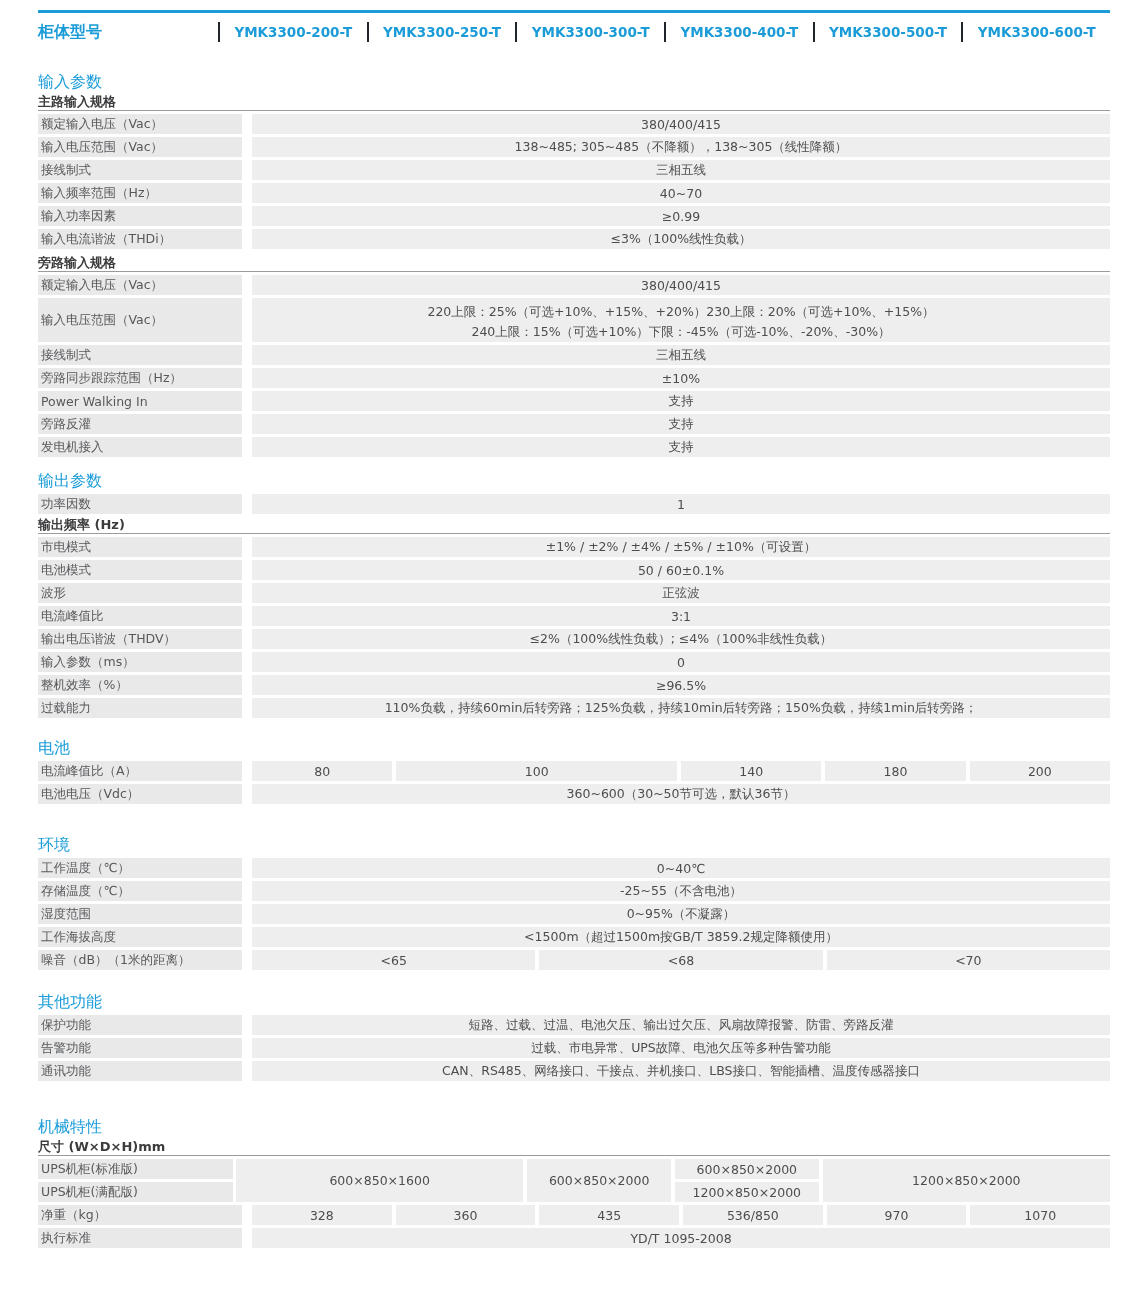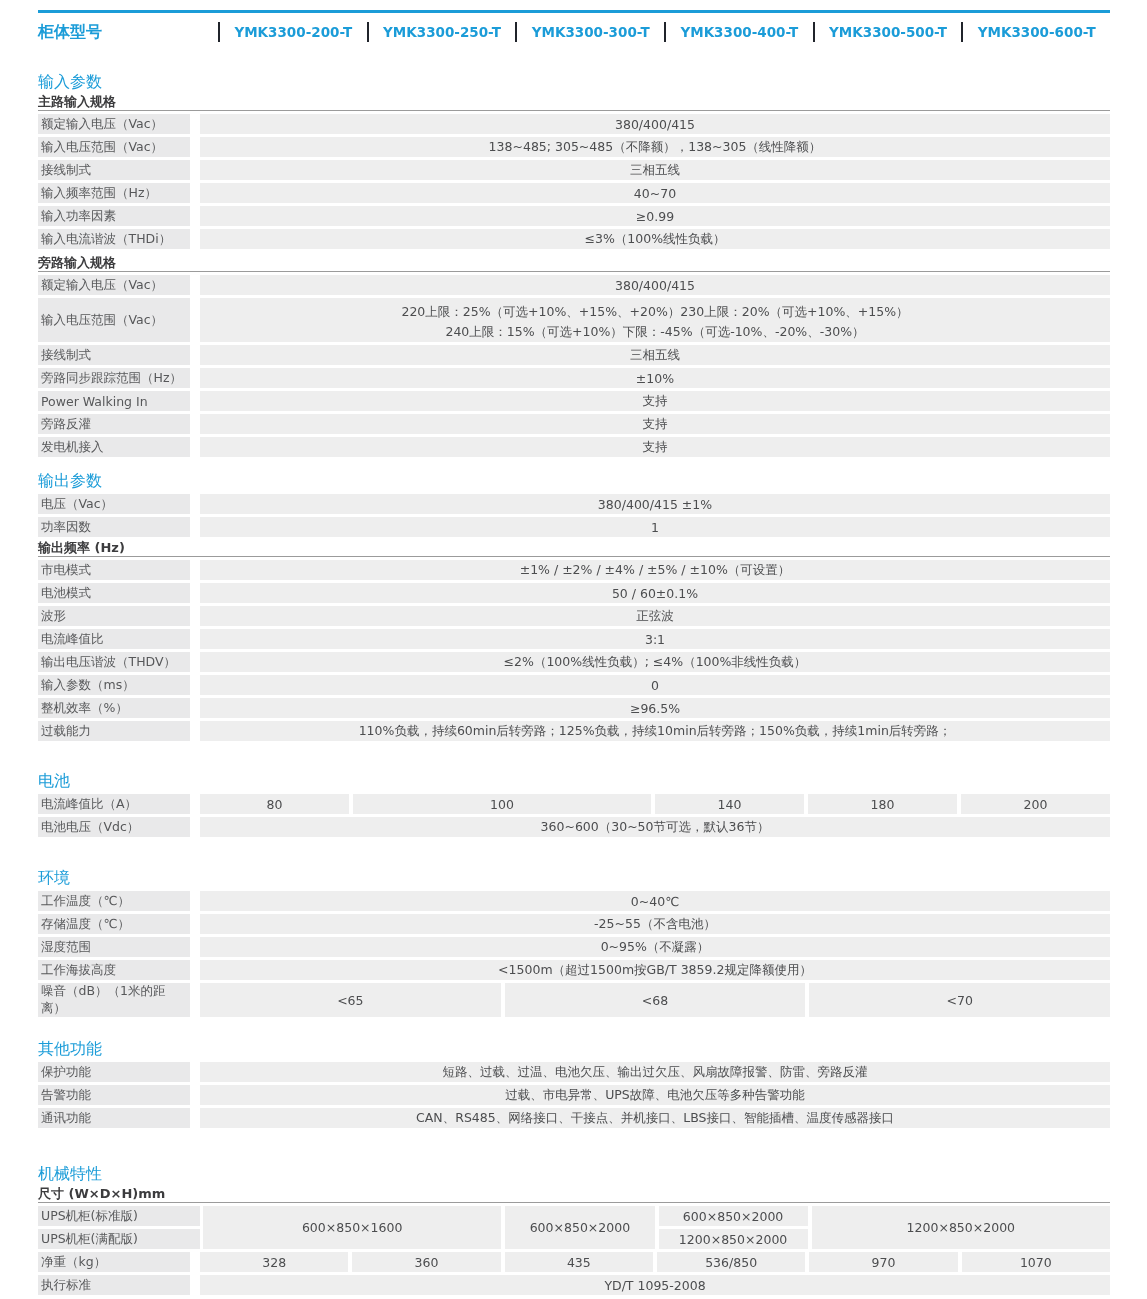--- a/index.html
+++ b/index.html
@@ -5,39 +5,39 @@
   :root { --accent:#1b9cd8; --label-bg:#e9e9ea; --val-bg:#eeeeee; --rule:#9b9b9b; }
   * { box-sizing:border-box; }
   body { margin:0; background:#ffffff; font-family:"DejaVu Sans","Liberation Sans",sans-serif; }
   .page { width:1147px; height:1299px; padding:10px 37px 24px 38px; background:#fff; overflow:hidden; }
   .top-rule { height:3px; background:var(--accent); }
   .model-header { display:flex; align-items:center; margin-top:8px; height:22px; }
   .model-header .hlabel { width:180px; font-size:16px; font-weight:bold; color:var(--accent); }
   .model-cell { flex:1; height:20px; display:flex; align-items:center; justify-content:center;
     font-size:13.5px; font-weight:bold; color:var(--accent); border-left:2px solid #20242b; }
   .sec-title { font-size:16px; font-weight:normal; color:var(--accent); line-height:20px; }
-  .mt-input{margin-top:29px} .mt-output{margin-top:14px} .mt-batt{margin-top:30px}
+  .mt-input{margin-top:29px} .mt-output{margin-top:14px} .mt-batt{margin-top:20px}
   .mt-env{margin-top:31px} .mt-oth{margin-top:22px} .mt-mech{margin-top:36px}
   .subhead { margin-top:3px; font-size:13px; font-weight:bold; color:#3c3c3e; line-height:13px;
     padding-bottom:2px; border-bottom:1px solid var(--rule); }
   .subhead.gap { margin-top:7px; }
   .subhead.gap4 { margin-top:4px; }
   .row { display:flex; margin-top:3px; min-height:20px; }
-  .rlabel { width:152px; margin-right:10px; background:var(--label-bg); display:flex; align-items:center;
+  .rlabel { width:204px; margin-right:10px; background:var(--label-bg); display:flex; align-items:center;
     padding-left:3px; font-size:12.5px; color:#57585a; flex-shrink:0; }
   .rvalue { flex:1; background:var(--val-bg); display:flex; align-items:center; justify-content:center;
     font-size:12.5px; color:#4c4d4f; text-align:center; }
   .row.tall { height:44px; }
   .row.tall .rvalue { flex-direction:column; line-height:20px;justify-content:flex-end; }
   .cells { flex:1; display:flex; gap:4px; }
   .cell { background:var(--val-bg); display:flex; align-items:center; justify-content:center;
     font-size:12.5px; color:#4c4d4f; }
   .f1 { flex:1; } .f2 { flex:2; }
   .mech { display:flex; margin-top:3px; height:43px; }
-  .mech-labels { width:162px; margin-right:3px; display:flex; flex-direction:column; gap:3px; flex-shrink:0; }
+  .mech-labels { width:195px; margin-right:3px; display:flex; flex-direction:column; gap:3px; flex-shrink:0; }
   .mech-labels .mlab { flex:1; background:var(--label-bg); display:flex; align-items:center;
     padding-left:3px; font-size:12.5px; color:#57585a; }
   .mech-cells { flex:1; display:flex; gap:4px; }
   .mcell { background:var(--val-bg); display:flex; align-items:center; justify-content:center;
     font-size:12.5px; color:#4c4d4f; }
   .mcol { flex:1; display:flex; flex-direction:column; gap:3px; }
   .mcol .mcell { flex:1; }
 </style>
 </head>
 <body>
@@ -114,24 +114,20 @@
     <div class="rvalue">支持</div>
   </div>
   <div class="row">
     <div class="rlabel">发电机接入</div>
     <div class="rvalue">支持</div>
   </div>
 
   <div class="sec-title mt-output">输出参数</div>
 
   <div class="row">
-    <div class="rlabel">电压（Vac）</div>
-    <div class="rvalue">380/400/415 ±1%</div>
-  </div>
-  <div class="row">
     <div class="rlabel">功率因数</div>
     <div class="rvalue">1</div>
   </div>
 
   <div class="subhead gap4">输出频率 (Hz)</div>
 
   <div class="row">
     <div class="rlabel">市电模式</div>
     <div class="rvalue">±1% / ±2% / ±4% / ±5% / ±10%（可设置）</div>
   </div>

